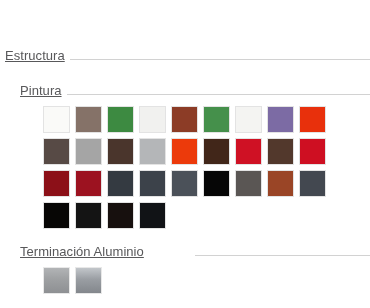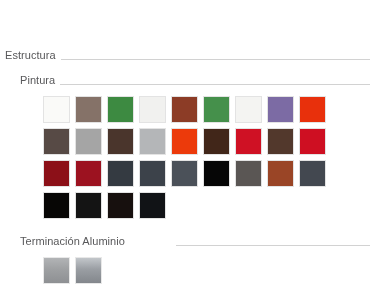--- a/index.html
+++ b/index.html
@@ -24,36 +24,37 @@
     background: #ffffff;
   }
 
   
   .section-head {
     display: flex;
     align-items: center;
     height: 14px;
   }
   .section-head .label {
-    font-size: 11px;
+    font-size: 13px;
     line-height: 1;
     color: #58585a;
     white-space: nowrap;
     letter-spacing: 0.05px;
     padding-right: 5px;
+    text-decoration: underline;
   }
   .section-head .rule {
     flex: 1 1 auto;
     height: 1px;
     background: #d2d2d2;
     align-self: flex-end;
     margin-bottom: 2px;
   }
   .head-estructura { padding-left: 5px; }
-  .head-pintura    { padding-left: 20px; margin-top: 11px; }
+  .head-pintura    { padding-left: 20px; margin-top: 21px; }
   .head-aluminio   { padding-left: 20px; gap: 46px; }
 
   
   .swatch-grid {
     padding-left: 43px;
     padding-top: 9px;
   }
   .swatch-row {
     display: flex;
     gap: 5px;

